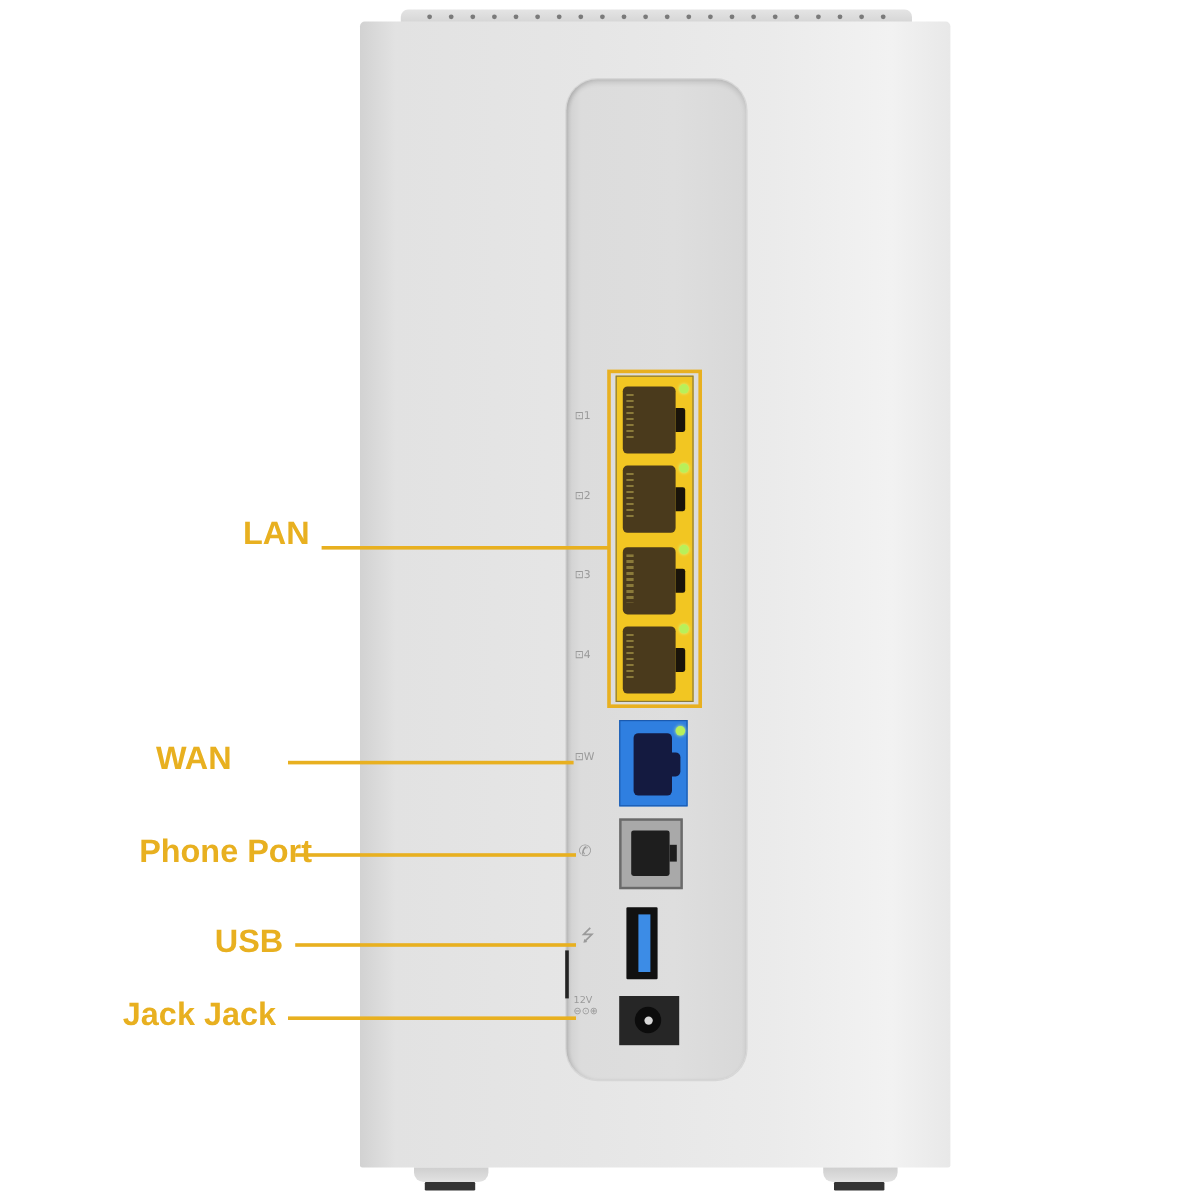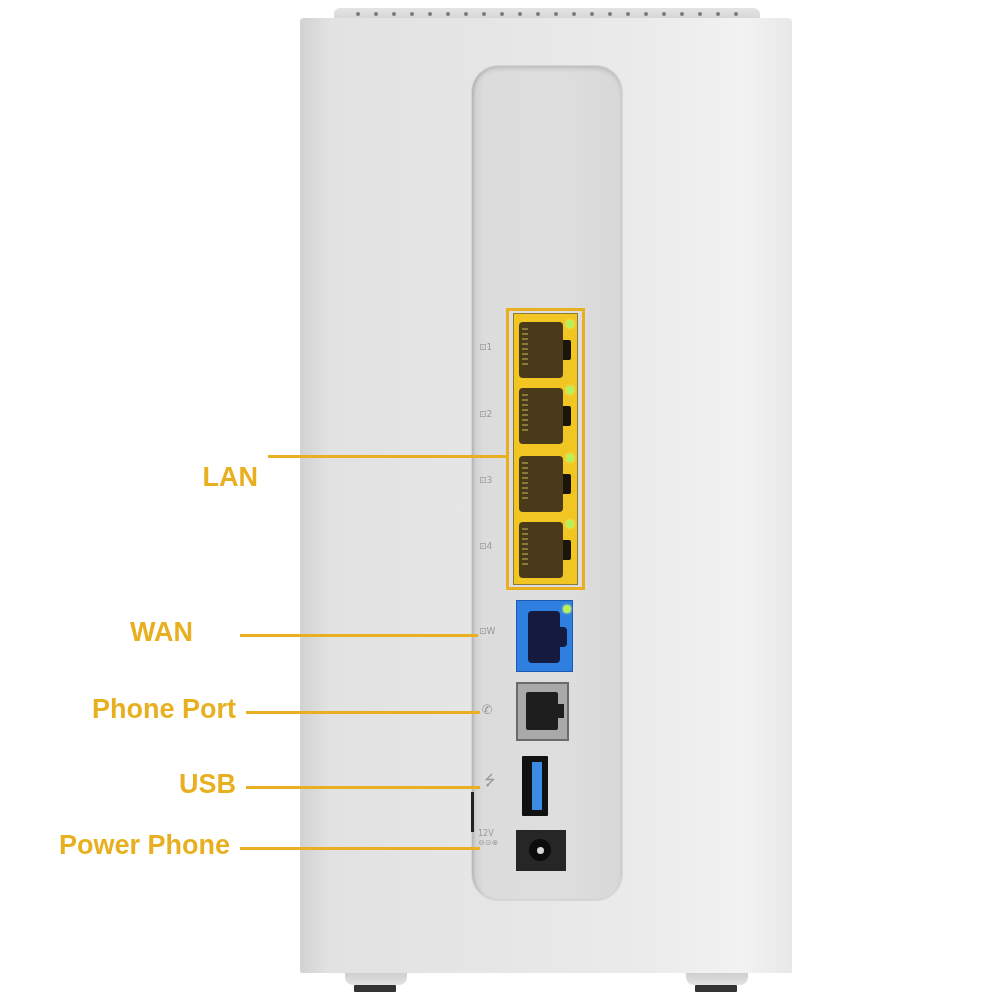--- a/index.html
+++ b/index.html
@@ -141,26 +141,26 @@
 
 <div class="abs usb">
     <div class="tongue"></div>
   </div>
 
 <div class="abs power">
     <div class="ring"></div>
     <div class="pin"></div>
   </div>
 
-<div class="callout-text" style="right:742px; top:462px">LAN</div>
+<div class="callout-text" style="right:742px; top:429px">LAN</div>
 <div class="callout-line" style="left:268px; top:455px; width:240px"></div>
 
 <div class="callout-text" style="right:807px; top:617px">WAN</div>
 <div class="callout-line" style="left:240px; top:634px; width:238px"></div>
 
-<div class="callout-text" style="right:764px; top:694px">Phone Port</div>
+<div class="callout-text" style="right:740px; top:694px">Phone Port</div>
 <div class="callout-line" style="left:246px; top:711px; width:234px"></div>
 
 <div class="callout-text" style="right:764px; top:769px">USB</div>
 <div class="callout-line" style="left:246px; top:786px; width:234px"></div>
 
-<div class="callout-text" style="right:770px; top:830px">Power Phone</div>
+<div class="callout-text" style="right:770px; top:830px">Jack Jack</div>
 <div class="callout-line" style="left:240px; top:847px; width:240px"></div>
 
 </body></html>

